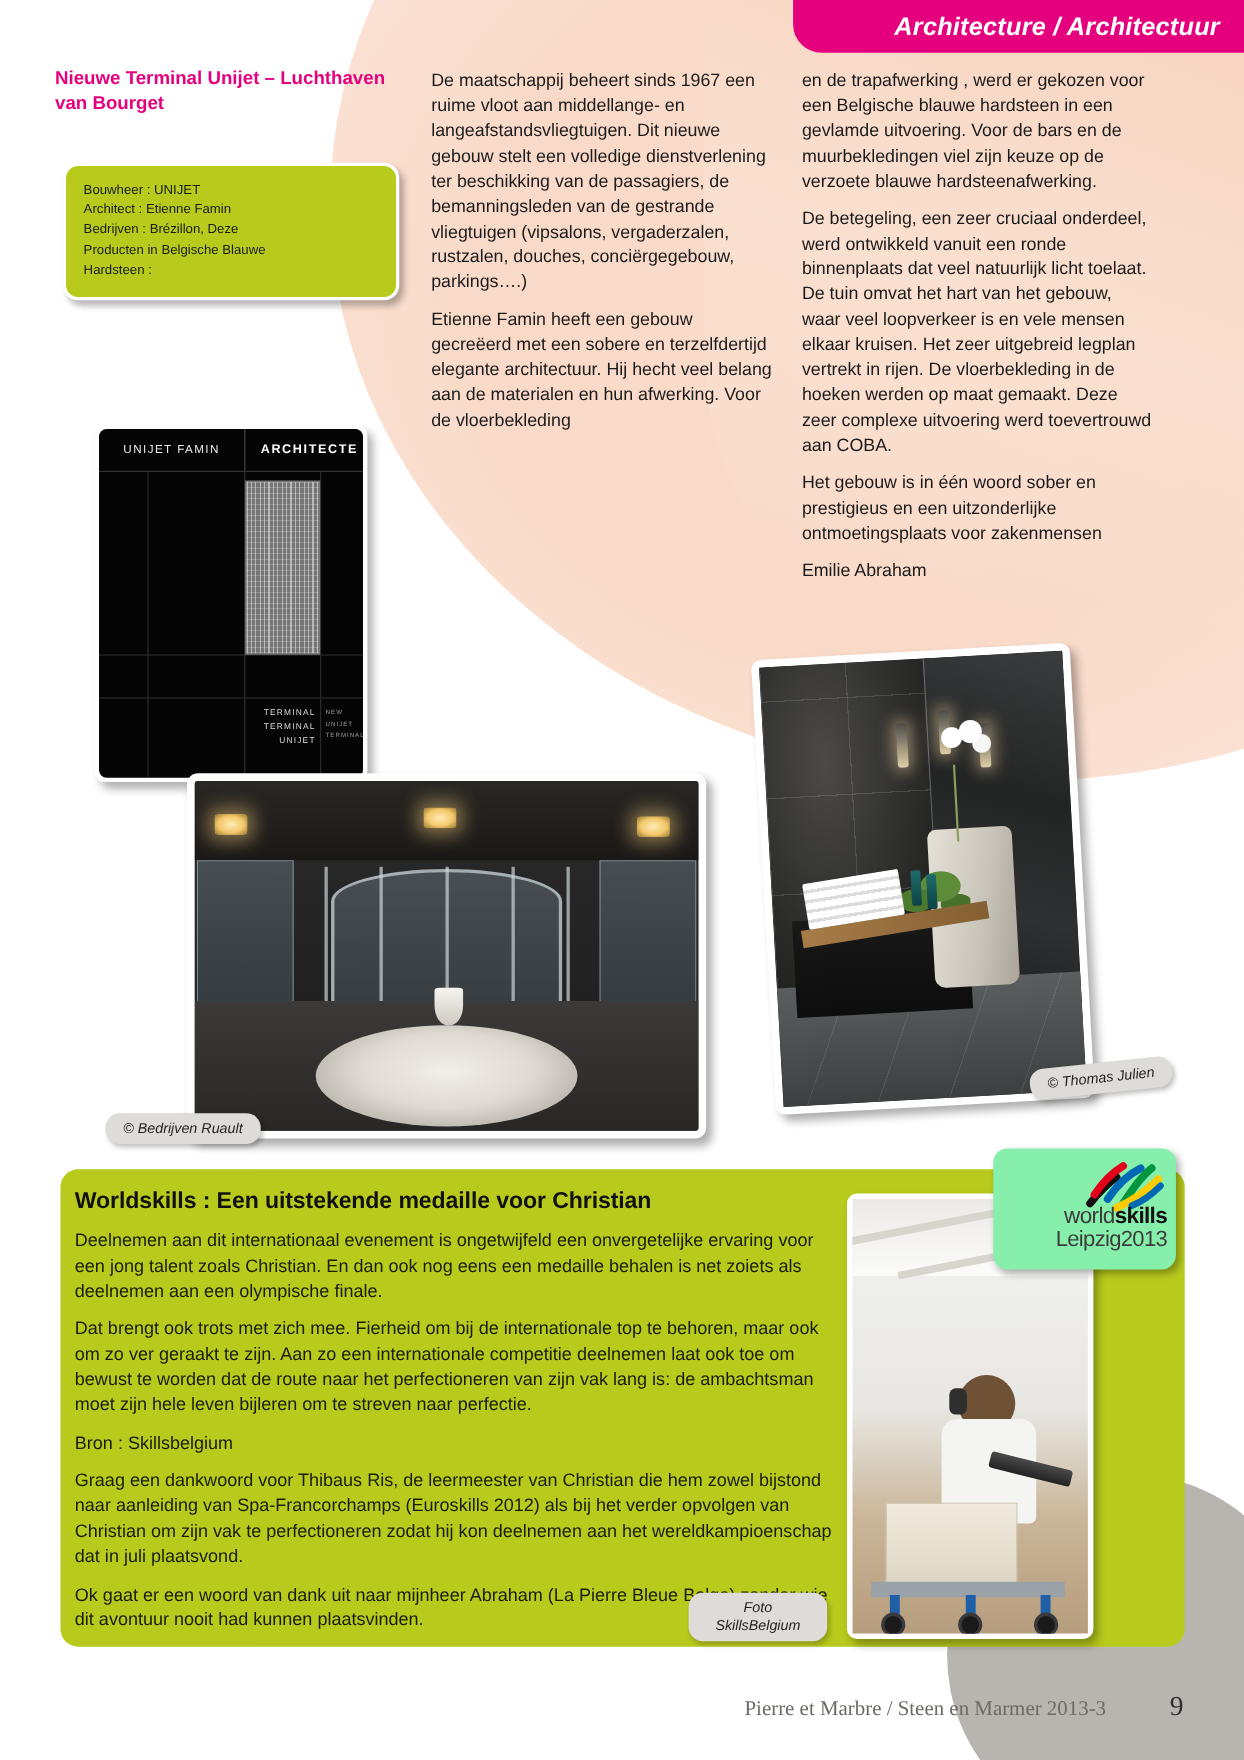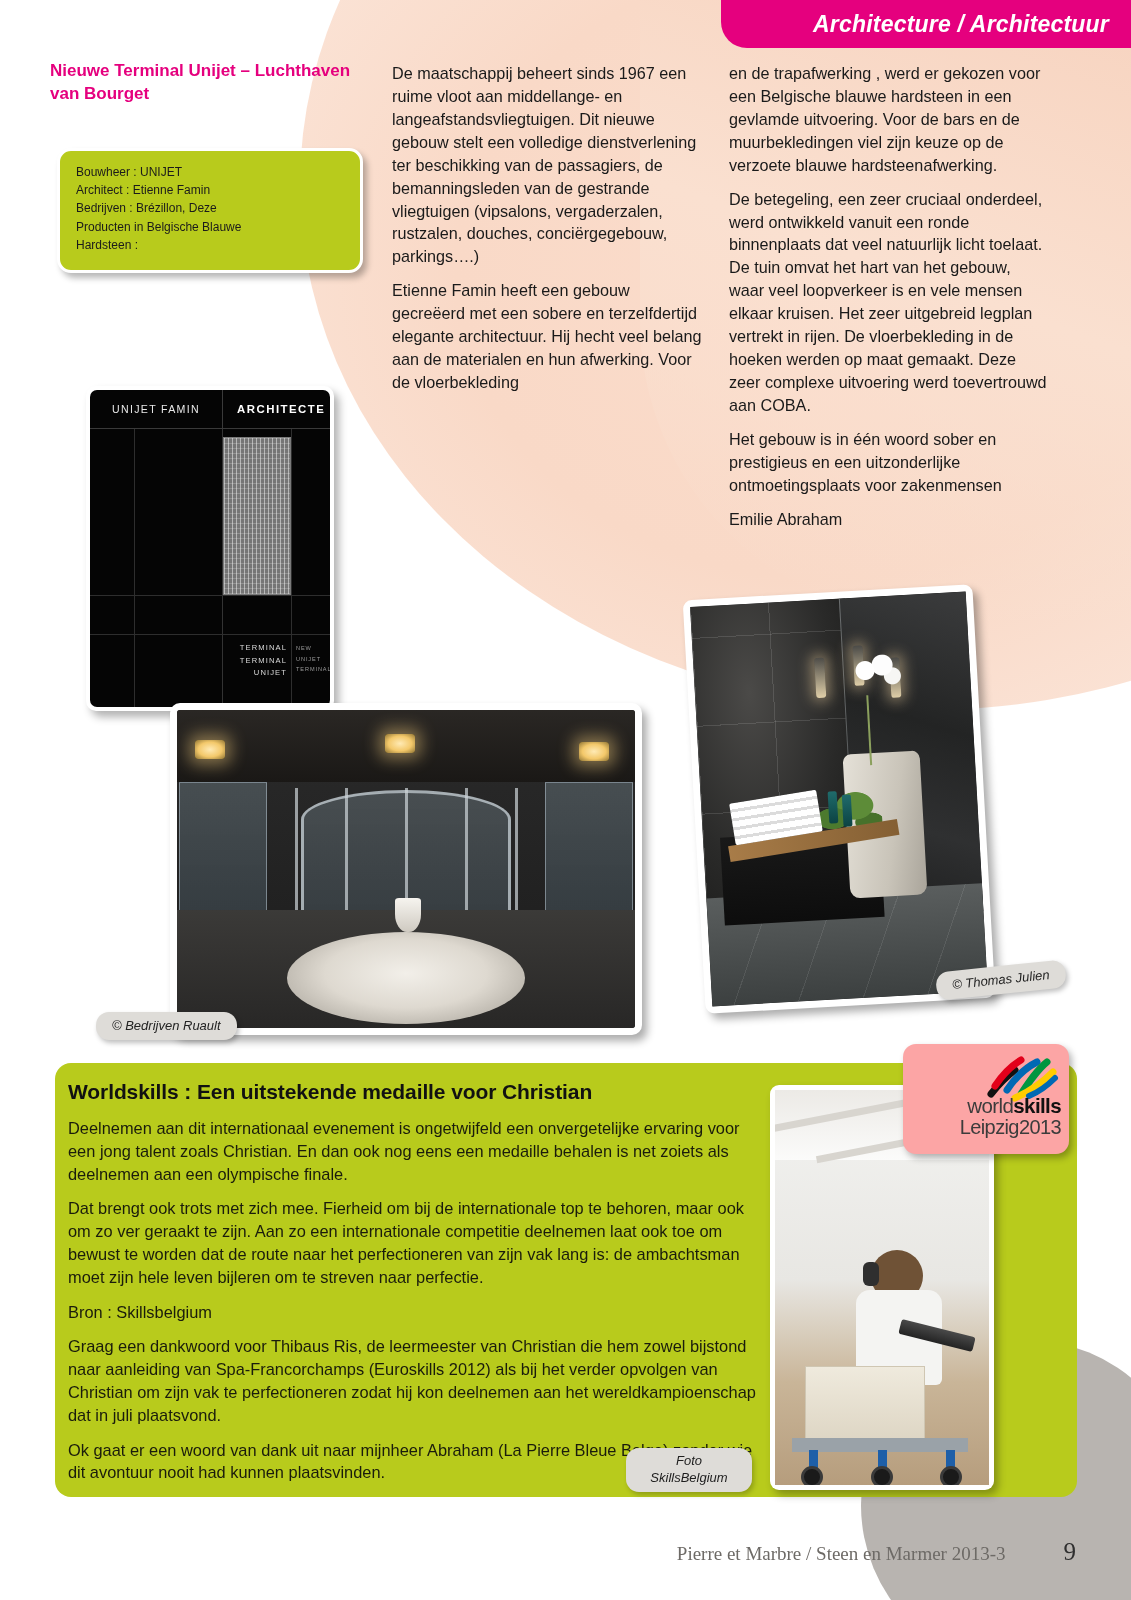--- a/index.html
+++ b/index.html
@@ -489,21 +489,21 @@
   .wsp-wheel {
     position: absolute; width: 22px; height: 22px; border-radius: 50%;
     background: #1a1a1a; top: 376px;
     border: 3px solid #3a3a3a;
   }
 
   .ws-logo {
     position: absolute;
     top: 1044px; left: 903px;
     width: 166px; height: 110px;
-    background: #fca5a5;
+    background: #86efac;
     border-radius: 13px;
     box-shadow: 3px 4px 7px rgba(0,0,0,0.3);
     z-index: 14;
   }
   .ws-logo-swoosh {
     position: absolute; top: 6px; left: 78px; width: 80px; height: 52px;
   }
   .ws-logo-text {
     position: absolute; bottom: 17px; left: 0; right: 8px;
     text-align: right;

